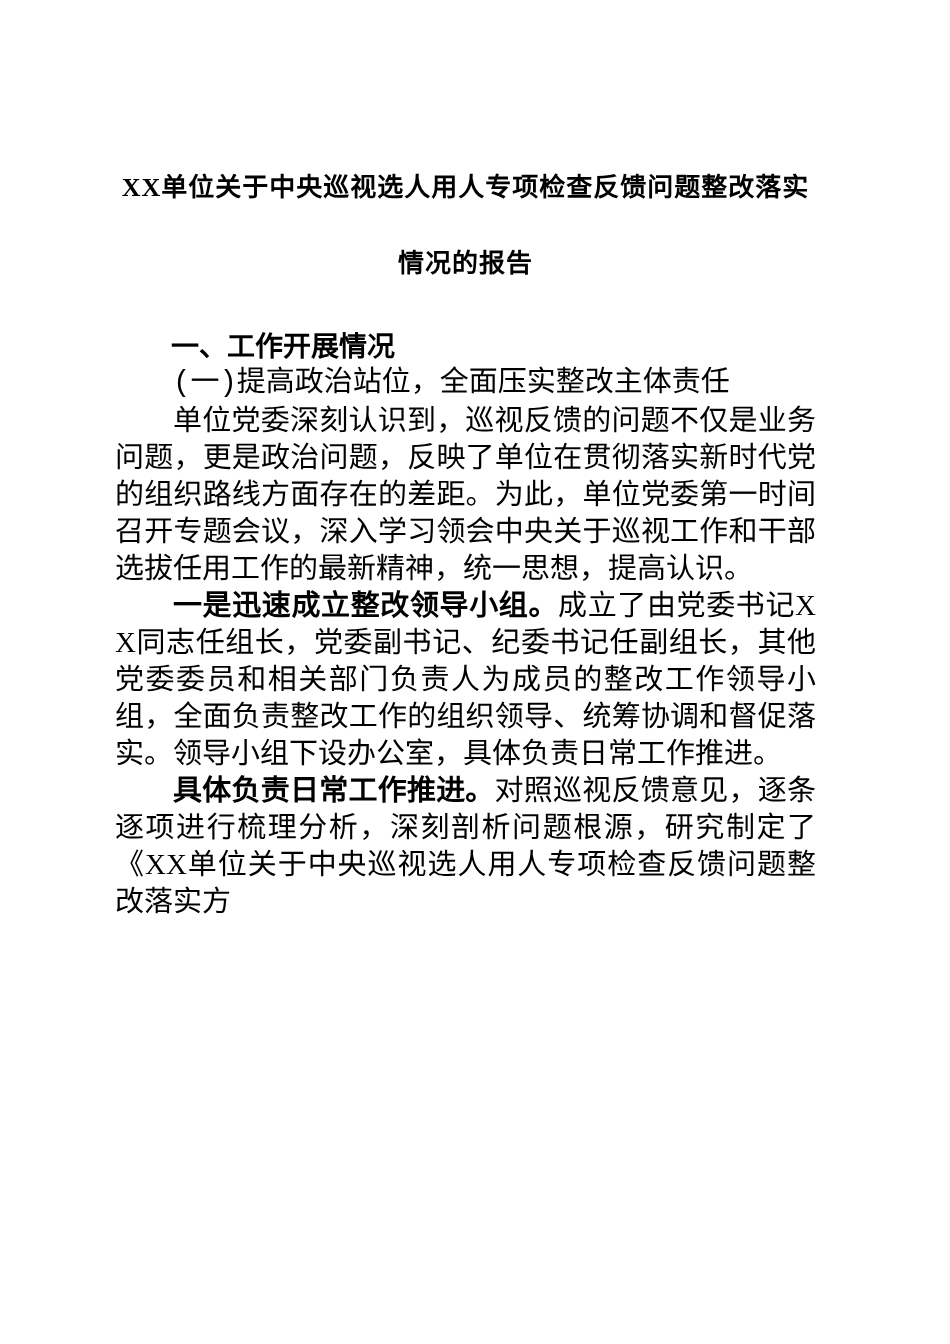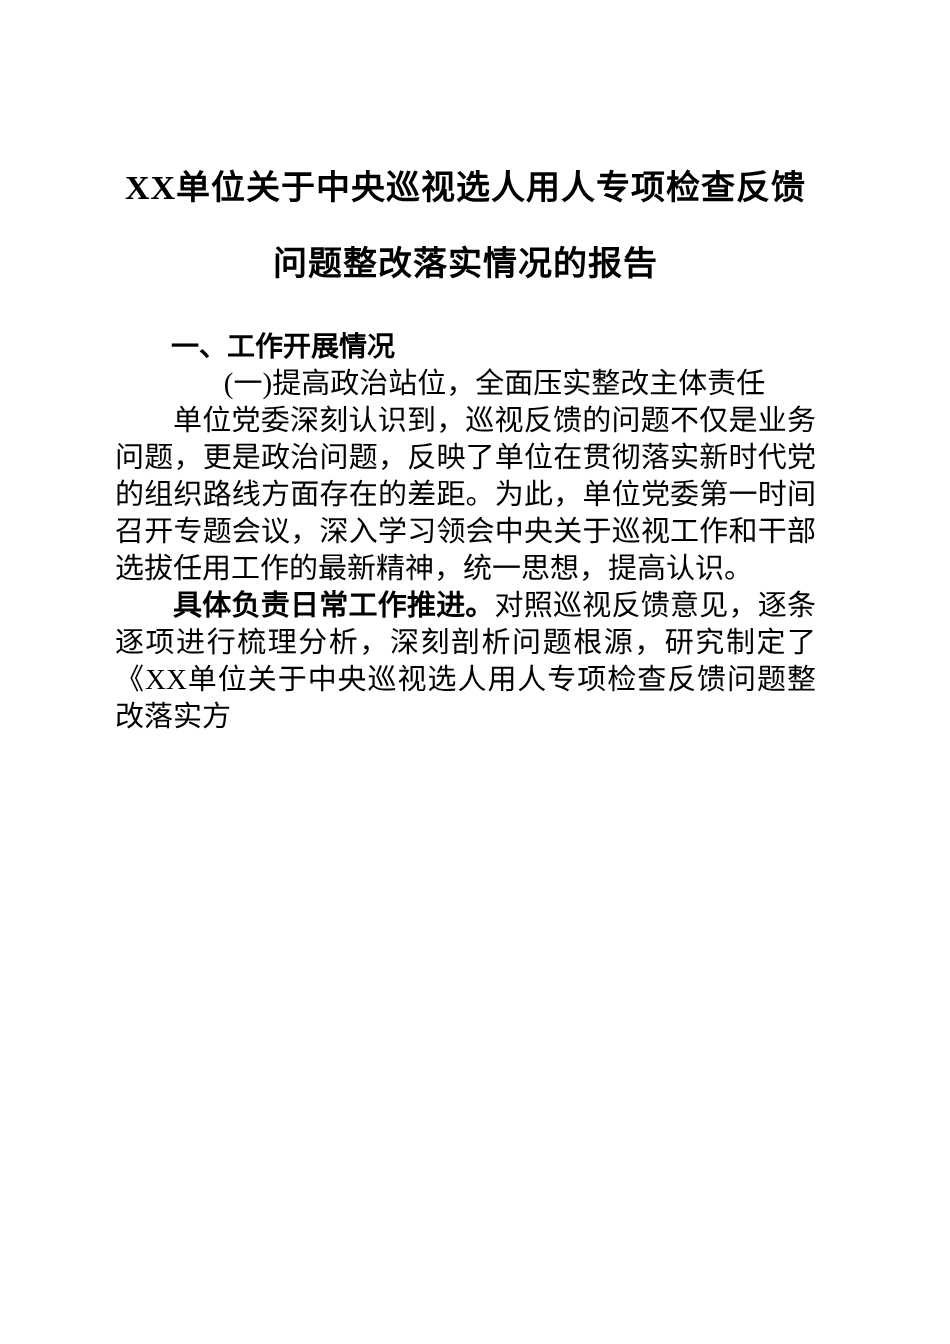--- a/index.html
+++ b/index.html
@@ -22,21 +22,21 @@
   .content {
     position: absolute;
     left: 115px;
     top: 0;
     width: 701px;
     padding-top: 150px;
   }
 
   
   .doc-title {
-    font-size: 34px;
+    font-size: 26px;
     line-height: 76px;
     font-weight: bold;
     text-align: center;
     letter-spacing: 1px;
     margin-bottom: 26px;
     font-family: "Liberation Serif", "DejaVu Serif", serif;
   }
 
   
   .para {
@@ -56,22 +56,21 @@
     text-indent: 2em;
     font-family: Liberation Sans, sans-serif;
   }
 
   
   .h-level2 {
     font-size: 29px;
     line-height: 37px;
     font-weight: normal;
     text-indent: 2em;
-    font-family: Liberation Serif, serif;
-    text-align: center;
+    font-family: Liberation Mono, monospace;
   }
 
   .lead-bold {
     font-weight: bold;
   }
 </style>
 </head>
 <body>
 
 <div class="page">
@@ -80,17 +79,18 @@
     <h1 class="doc-title">XX单位关于中央巡视选人用人专项检查反馈问题整改落实情况的报告</h1>
 
 
     <h2 class="h-level1">一、工作开展情况</h2>
 
 
     <h3 class="h-level2">(一)提高政治站位，全面压实整改主体责任</h3>
 
     <p class="para">单位党委深刻认识到，巡视反馈的问题不仅是业务问题，更是政治问题，反映了单位在贯彻落实新时代党的组织路线方面存在的差距。为此，单位党委第一时间召开专题会议，深入学习领会中央关于巡视工作和干部选拔任用工作的最新精神，统一思想，提高认识。</p>
 
+    <p class="para"><span class="lead-bold">一是迅速成立整改领导小组。</span><span>成立了由党委书记XX同志任组长，党委副书记、纪委书记任副组长，其他党委委员和相关部门负责人为成员的整改工作领导小组，全面负责整改工作的组织领导、统筹协调和督促落实。领导小组下设办公室，具体负责日常工作推进。</span></p>
 
     <p class="para"><span class="lead-bold">具体负责日常工作推进。</span><span>对照巡视反馈意见，逐条逐项进行梳理分析，深刻剖析问题根源，研究制定了《XX单位关于中央巡视选人用人专项检查反馈问题整改落实方</span></p>
 
   </div>
 </div>
 
 </body></html>

